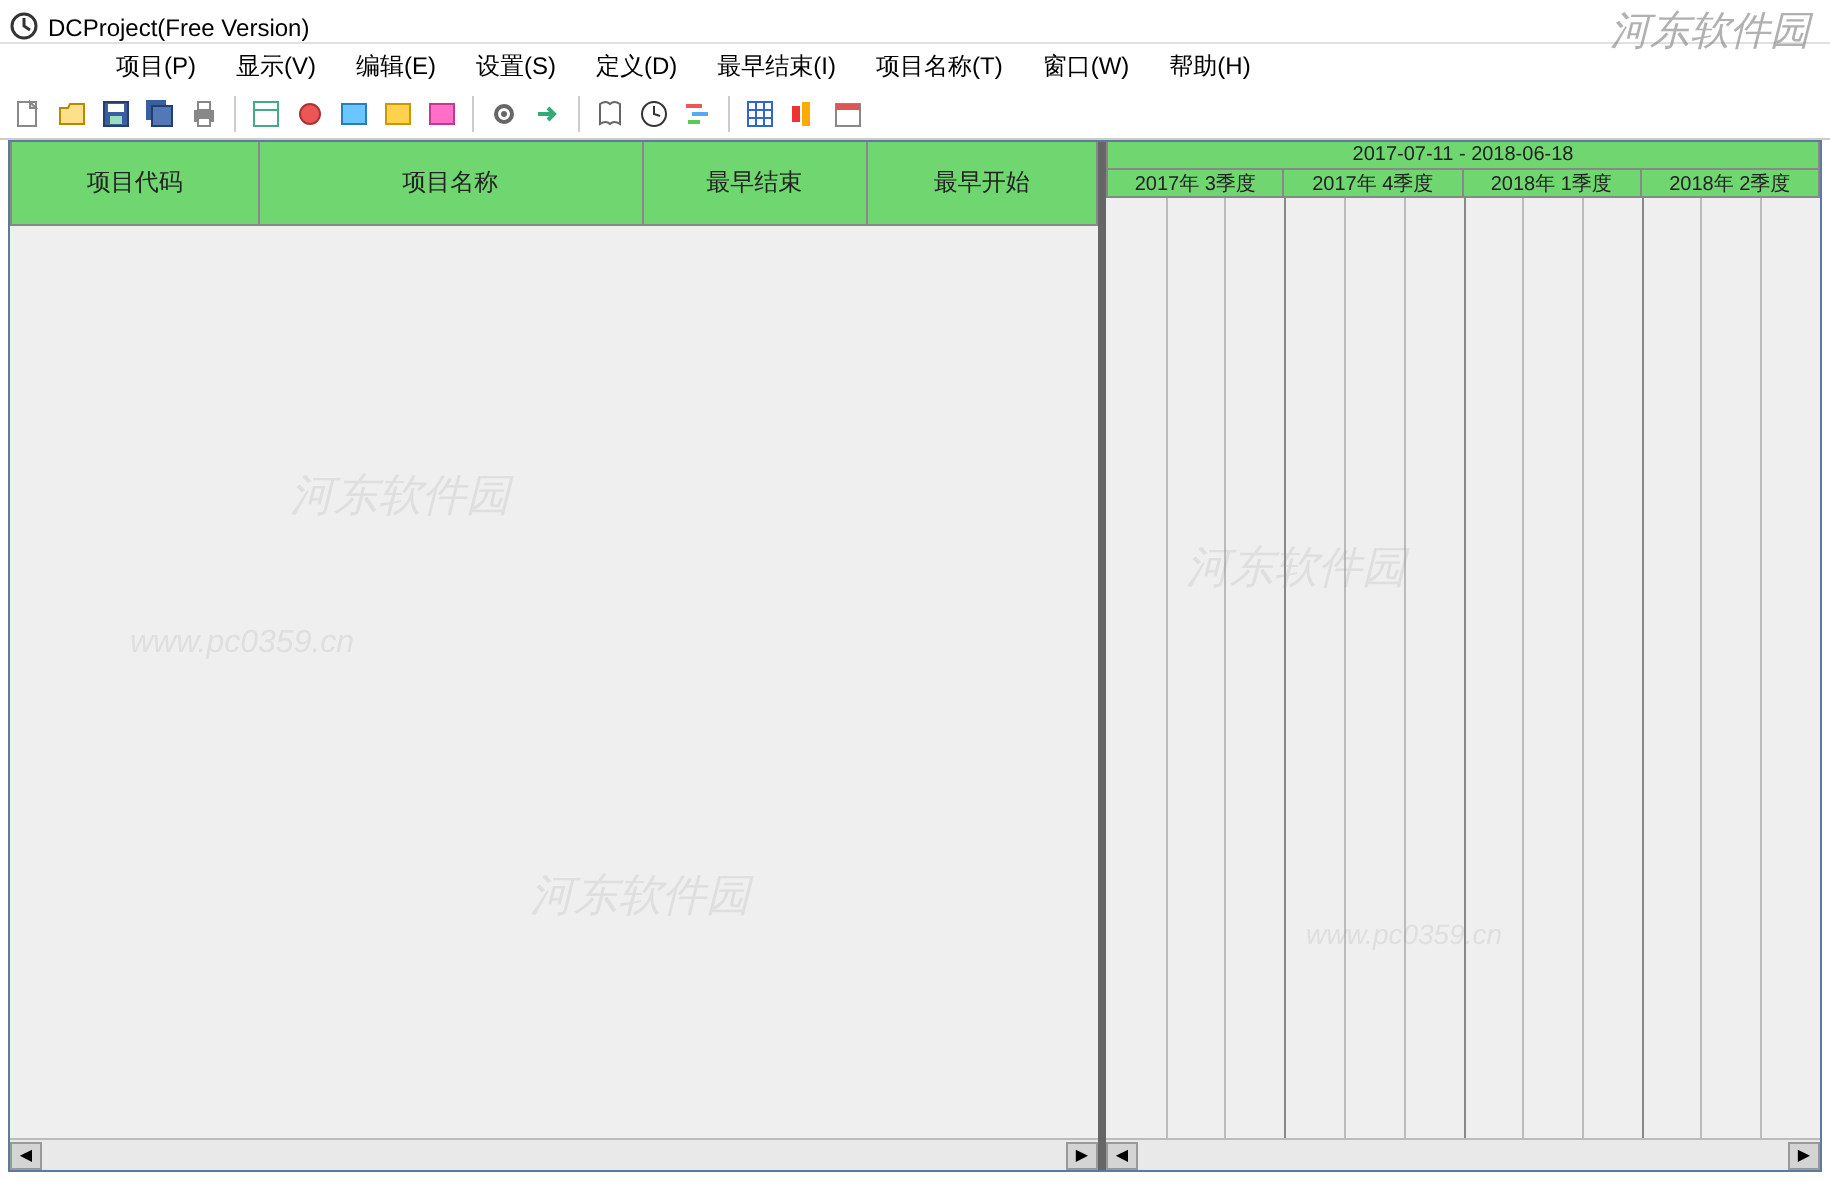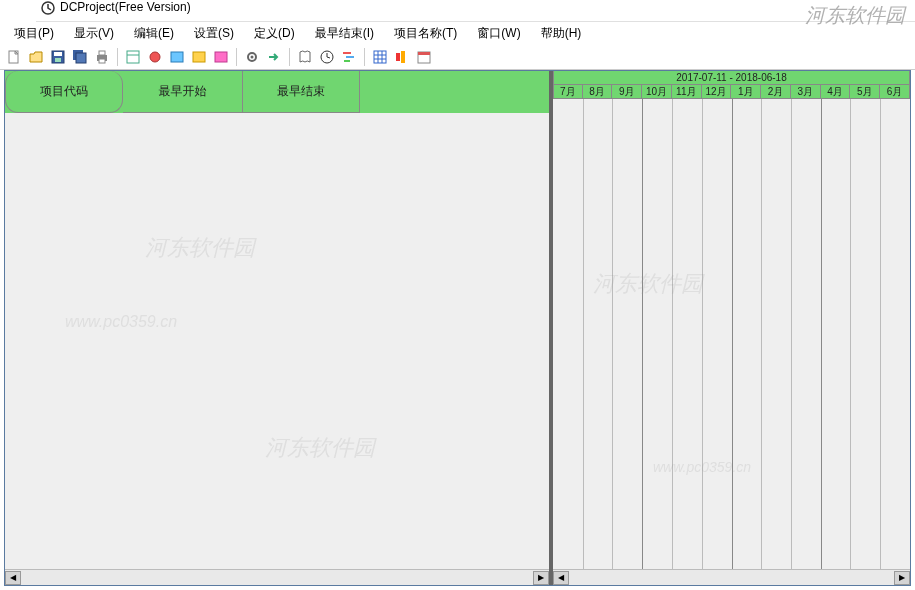--- a/index.html
+++ b/index.html
@@ -8,36 +8,36 @@
   font-size: 12px;
   background: #fff;
   width: 915px;
   height: 590px;
   overflow: hidden;
   position: relative;
 }
 .title-bar {
   height: 22px;
   display: flex;
-  align-items: flex-start;
+  align-items: flex-end;
   padding: 0 4px;
   background: #fff;
   border-bottom: 1px solid #e0e0e0;
-  margin-left: 36px;
 }
 .title-bar .app-icon {
   width: 16px; height: 16px; margin-right: 4px;
   display: inline-flex; align-items: center; justify-content: center;
 }
 .menu-bar {
   height: 22px;
   display: flex;
   align-items: center;
   padding: 0 4px;
   background: #fff;
+  margin-left: 44px;
 }
 .menu-item {
   padding: 2px 10px;
   cursor: default;
 }
 .toolbar {
   height: 26px;
   display: flex;
   align-items: center;
   padding: 2px 4px;
@@ -91,21 +91,21 @@
   display: flex; background: #70d670;
 }
 .gh-cell {
   border: 1px solid #888; border-top: none; border-left: none;
   padding: 6px 4px; text-align: center;
   background: #70d670; color: #222;
   font-size: 12px; white-space: nowrap; overflow: hidden;
 }
 .gh-cell:first-child { border-left: 1px solid #888; }
 .left-pane .gh-cell { height: 42px; display: flex; align-items: center; justify-content: center; }
-.col-code { width: 118px; border-radius: 13px; }
+.col-code { width: 130px; }
 .col-name { width: 200px; }
 .col-start { width: 120px; }
 .col-end { width: 117px; }
 .grid-body { flex: 1; background: #efefef; position: relative; overflow: hidden; }
 .hscroll {
   height: 16px; background: #e9e9e9; border-top: 1px solid #bbb;
   display: flex; align-items: center;
 }
 .hscroll .arrow { width: 16px; height: 14px; background: #d4d4d4; border: 1px solid #999; display: inline-flex; align-items: center; justify-content: center; font-size: 8px; }
 .hscroll .track { flex: 1; }
@@ -287,53 +287,46 @@
 
 <div class="watermark-top">河东软件园</div>
 
 <div class="workspace">
 
   <div class="child-body">
 
     <div class="left-pane">
       <div class="grid-header-row">
         <div class="gh-cell col-code">项目代码</div>
+        <div class="gh-cell col-name">项目名称</div>
+        <div class="gh-cell col-end">最早结束</div>
         <div class="gh-cell col-start">最早开始</div>
-        <div class="gh-cell col-end">最早结束</div>
       </div>
       <div class="grid-body">
         <div class="watermark" style="top:120px;left:140px;">河东软件园</div>
         <div class="watermark" style="top:200px;left:60px;font-size:16px;">www.pc0359.cn</div>
         <div class="watermark" style="top:320px;left:260px;">河东软件园</div>
       </div>
       <div class="hscroll">
         <span class="arrow">◀</span>
         <span class="track"></span>
         <span class="arrow">▶</span>
       </div>
     </div>
 
     <div class="right-pane">
       <div class="timeline-header">
         <div class="tl-row top">
           <div class="tl-cell" style="flex:1">2017-07-11 - 2018-06-18</div>
         </div>
-        <div class="tl-row bot">
-          <div class="tl-cell" style="width:8.33%">7月</div>
-          <div class="tl-cell" style="width:8.33%">8月</div>
-          <div class="tl-cell" style="width:8.33%">9月</div>
-          <div class="tl-cell" style="width:8.33%">10月</div>
-          <div class="tl-cell" style="width:8.33%">11月</div>
-          <div class="tl-cell" style="width:8.33%">12月</div>
-          <div class="tl-cell" style="width:8.33%">1月</div>
-          <div class="tl-cell" style="width:8.33%">2月</div>
-          <div class="tl-cell" style="width:8.33%">3月</div>
-          <div class="tl-cell" style="width:8.33%">4月</div>
-          <div class="tl-cell" style="width:8.33%">5月</div>
-          <div class="tl-cell" style="width:8.37%">6月</div>
+        <div class="tl-row mid">
+          <div class="tl-cell" style="width:25%">2017年 3季度</div>
+          <div class="tl-cell" style="width:25%">2017年 4季度</div>
+          <div class="tl-cell" style="width:25%">2018年 1季度</div>
+          <div class="tl-cell" style="width:25%">2018年 2季度</div>
         </div>
       </div>
       <div class="timeline-body">
         <div class="vline major" style="left:25%"></div>
         <div class="vline major" style="left:50%"></div>
         <div class="vline major" style="left:75%"></div>
         <div class="vline" style="left:8.33%"></div>
         <div class="vline" style="left:16.66%"></div>
         <div class="vline" style="left:33.33%"></div>
         <div class="vline" style="left:41.66%"></div>

